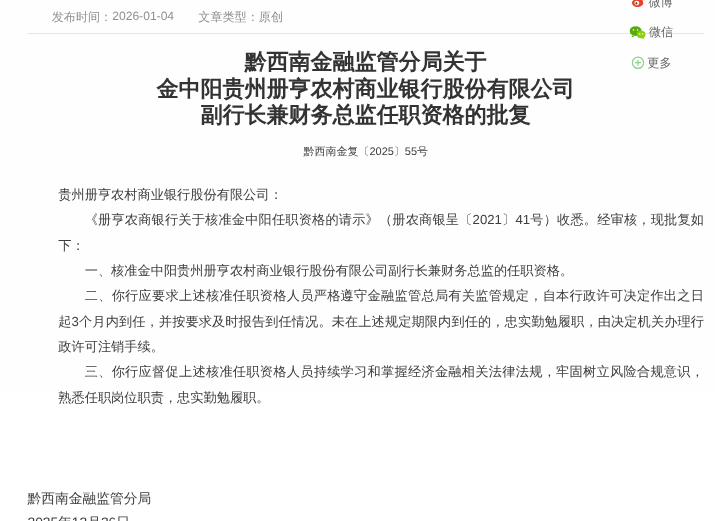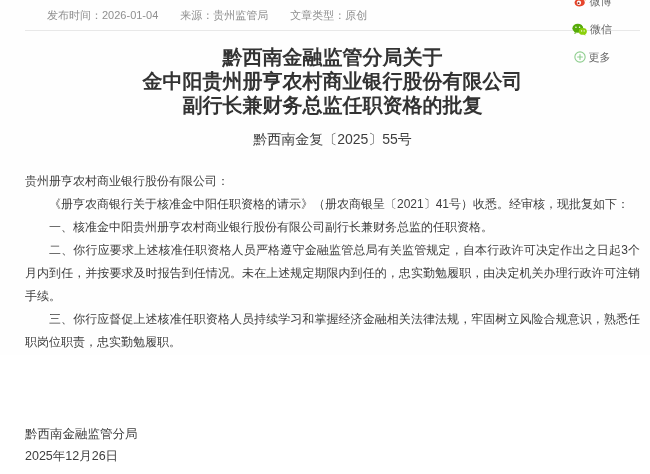--- a/index.html
+++ b/index.html
@@ -62,29 +62,30 @@
     margin: 14px 0 0 0;
     text-align: center;
     font-size: 20px;
     font-weight: bold;
     color: #333333;
     line-height: 24px;
   }
   .doc-number {
     margin-top: 14px;
     text-align: center;
-    font-size: 14px;
+    font-size: 10px;
     color: #3d3d3d;
   }
   .doc-body {
     margin-top: 21px;
     font-size: 12px;
     line-height: 23px;
     text-align: justify;
     color: #3e3e3e;
+    margin-left: 28px;
   }
   .doc-body p { margin: 0; text-indent: 2em; }
   .doc-body p.salutation { text-indent: 0; }
   .signature {
     margin-top: 69px;
     font-size: 12.5px;
     line-height: 22px;
     color: #3e3e3e;
     padding-right: 2px;
   }
@@ -92,24 +93,20 @@
 </head>
 <body>
 
 <div class="page">
 
   <header class="meta-bar">
     <div class="meta-left">
       <span class="meta-item">
         <span>发布时间：</span>
         <span>2026-01-04</span>
-      </span>
-      <span class="meta-item">
-        <span>来源：</span>
-        <span>贵州监管局</span>
       </span>
       <span class="meta-item">
         <span>文章类型：</span>
         <span>原创</span>
       </span>
     </div>
 
     <div class="meta-right">
       <span class="action-btn">
         <span>

